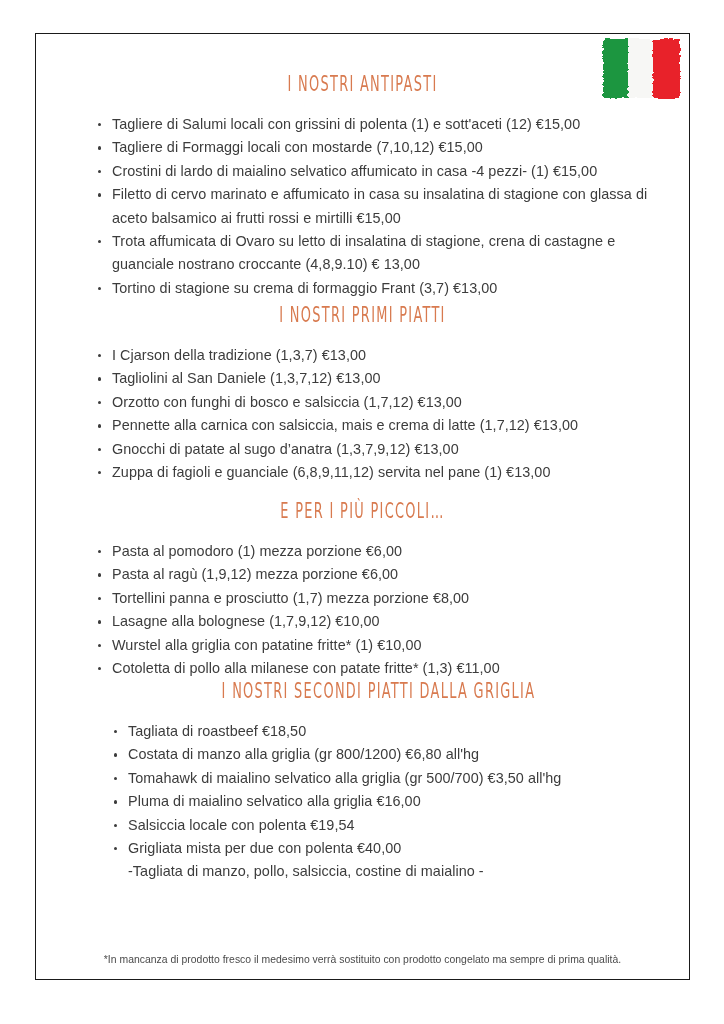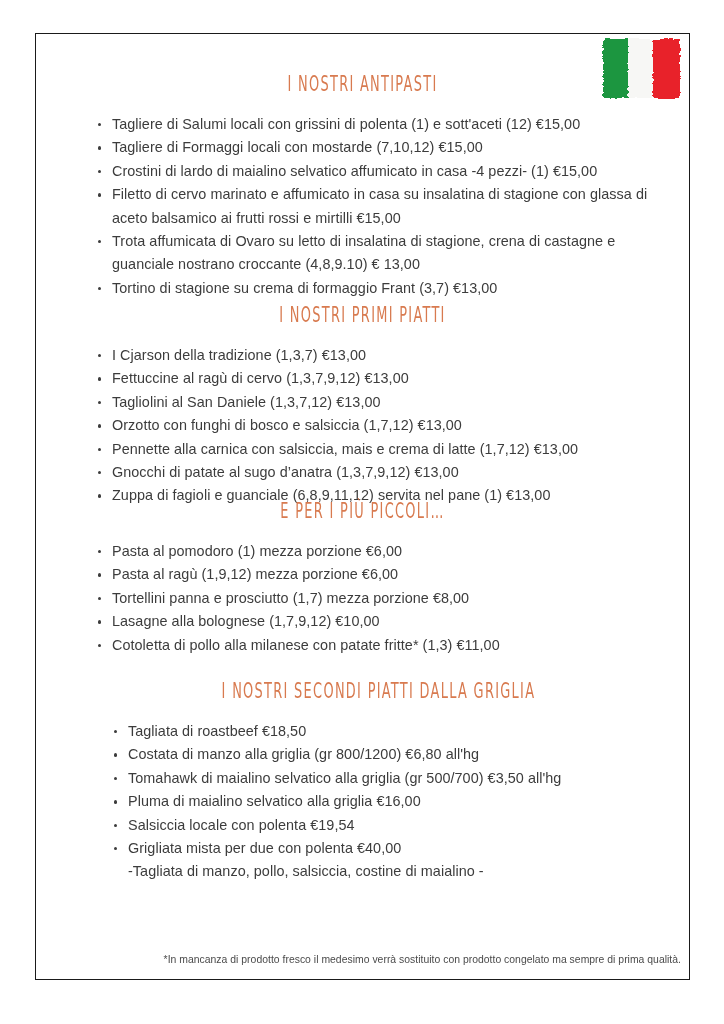--- a/index.html
+++ b/index.html
@@ -96,21 +96,21 @@
   #sec-piccoli     { position:absolute; left:0; top:467px; width:100%; }
   #sec-secondi     { position:absolute; left:16px; top:647px; width:100%; }
 
   .heading-gap-a { height: 7px; }
 
   #footnote {
     position: absolute;
     left: 8px;
     right: 8px;
     bottom: 14px;
-    text-align: right;
+    text-align: center;
     color: #4a4a4a;
     font-size: 10.4px;
     font-weight: 300;
     letter-spacing: 0.02px;
   }
 </style>
 </head>
 <body>
 
 <div id="menu-page">
@@ -144,37 +144,37 @@
         <li class="bulleted">Trota affumicata di Ovaro su letto di insalatina di stagione, crena di castagne e guanciale nostrano croccante (4,8,9.10)  € 13,00</li>
         <li class="bulleted">Tortino di stagione su crema di formaggio Frant (3,7)  €13,00</li>
       </ul>
     </div>
 
     <div class="section" id="sec-primi">
       <div class="section-heading">I NOSTRI PRIMI PIATTI</div>
       <div class="heading-gap-a"></div>
       <ul class="items">
         <li class="bulleted">I Cjarson della tradizione (1,3,7)  €13,00</li>
-        <li class="bulleted">Fettuccine al ragù di cervo (1,3,7,9,12)  €13,00</li>
         <li class="bulleted">Tagliolini al San Daniele (1,3,7,12)  €13,00</li>
         <li class="bulleted">Orzotto con funghi di bosco e salsiccia (1,7,12)  €13,00</li>
         <li class="bulleted">Pennette alla carnica con salsiccia, mais e crema di latte (1,7,12)  €13,00</li>
         <li class="bulleted">Gnocchi di patate al sugo d’anatra (1,3,7,9,12)  €13,00</li>
         <li class="bulleted">Zuppa di fagioli e guanciale (6,8,9,11,12) servita nel pane (1)  €13,00</li>
       </ul>
     </div>
 
     <div class="section" id="sec-piccoli">
       <div class="section-heading">E PER I PIÙ PICCOLI…</div>
       <div class="heading-gap-a"></div>
       <ul class="items">
         <li class="bulleted">Pasta al pomodoro (1) mezza porzione €6,00</li>
         <li class="bulleted">Pasta al ragù (1,9,12) mezza porzione €6,00</li>
         <li class="bulleted">Tortellini panna e prosciutto (1,7) mezza porzione €8,00</li>
         <li class="bulleted">Lasagne alla bolognese (1,7,9,12) €10,00</li>
+        <li class="bulleted">Wurstel alla griglia con patatine fritte* (1) €10,00</li>
         <li class="bulleted">Cotoletta di pollo alla milanese con patate fritte* (1,3) €11,00</li>
       </ul>
     </div>
 
     <div class="section" id="sec-secondi">
       <div class="section-heading">I NOSTRI SECONDI PIATTI DALLA GRIGLIA</div>
       <div class="heading-gap-a"></div>
       <ul class="items">
         <li class="bulleted">Tagliata di roastbeef €18,50</li>
         <li class="bulleted">Costata di manzo alla griglia (gr 800/1200) €6,80 all'hg</li>

